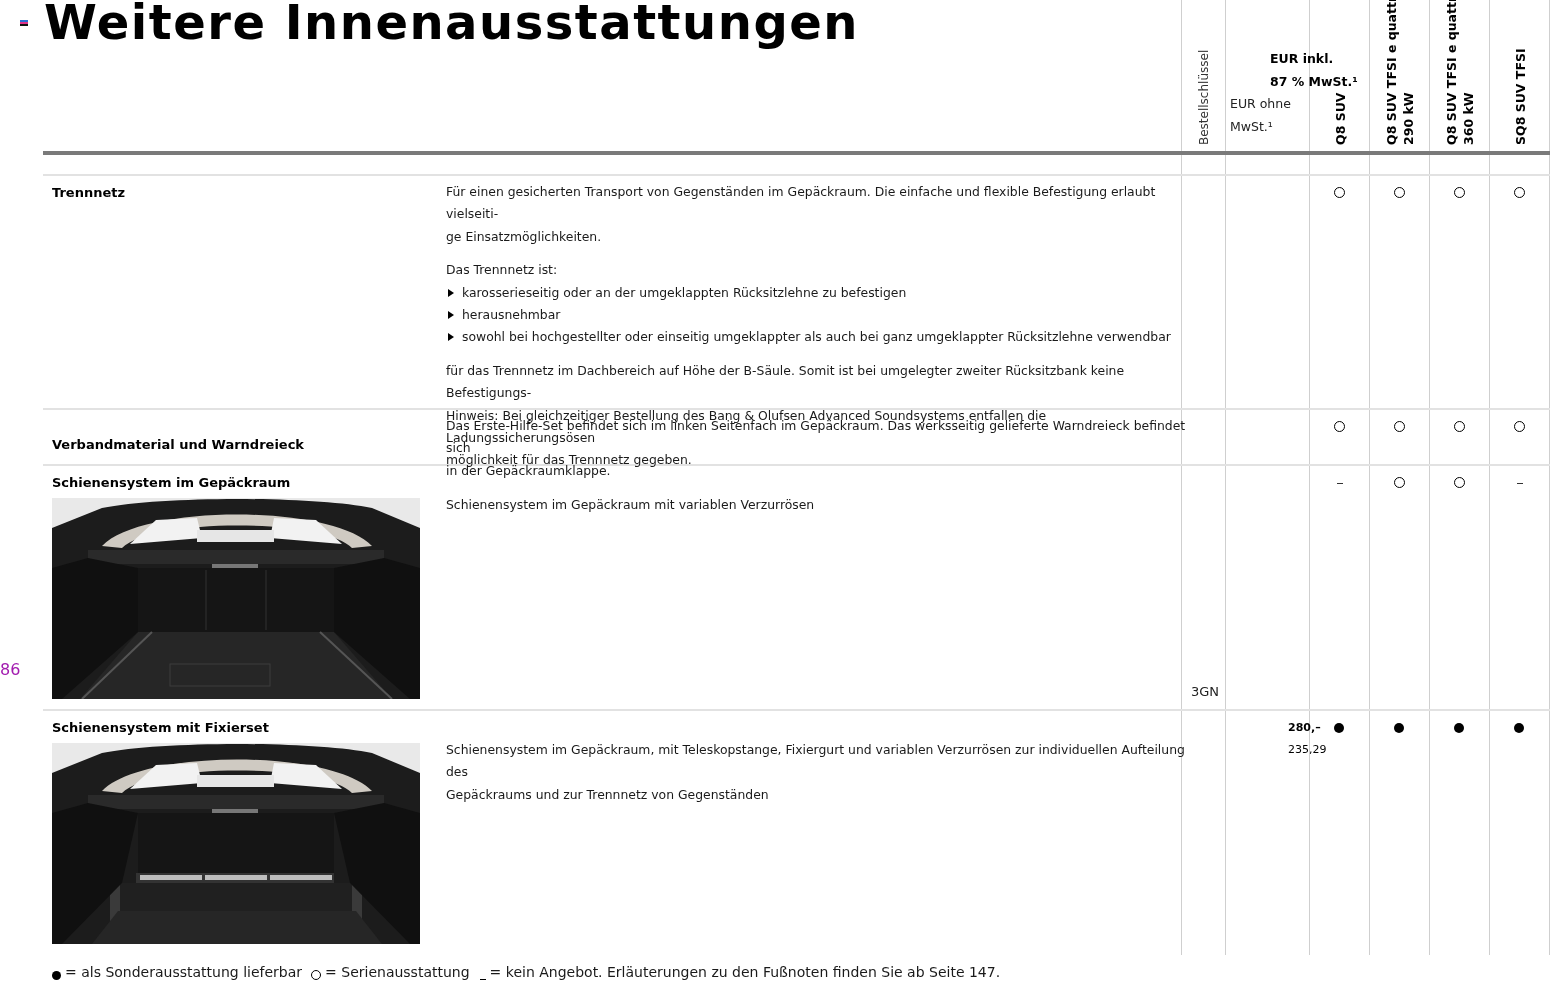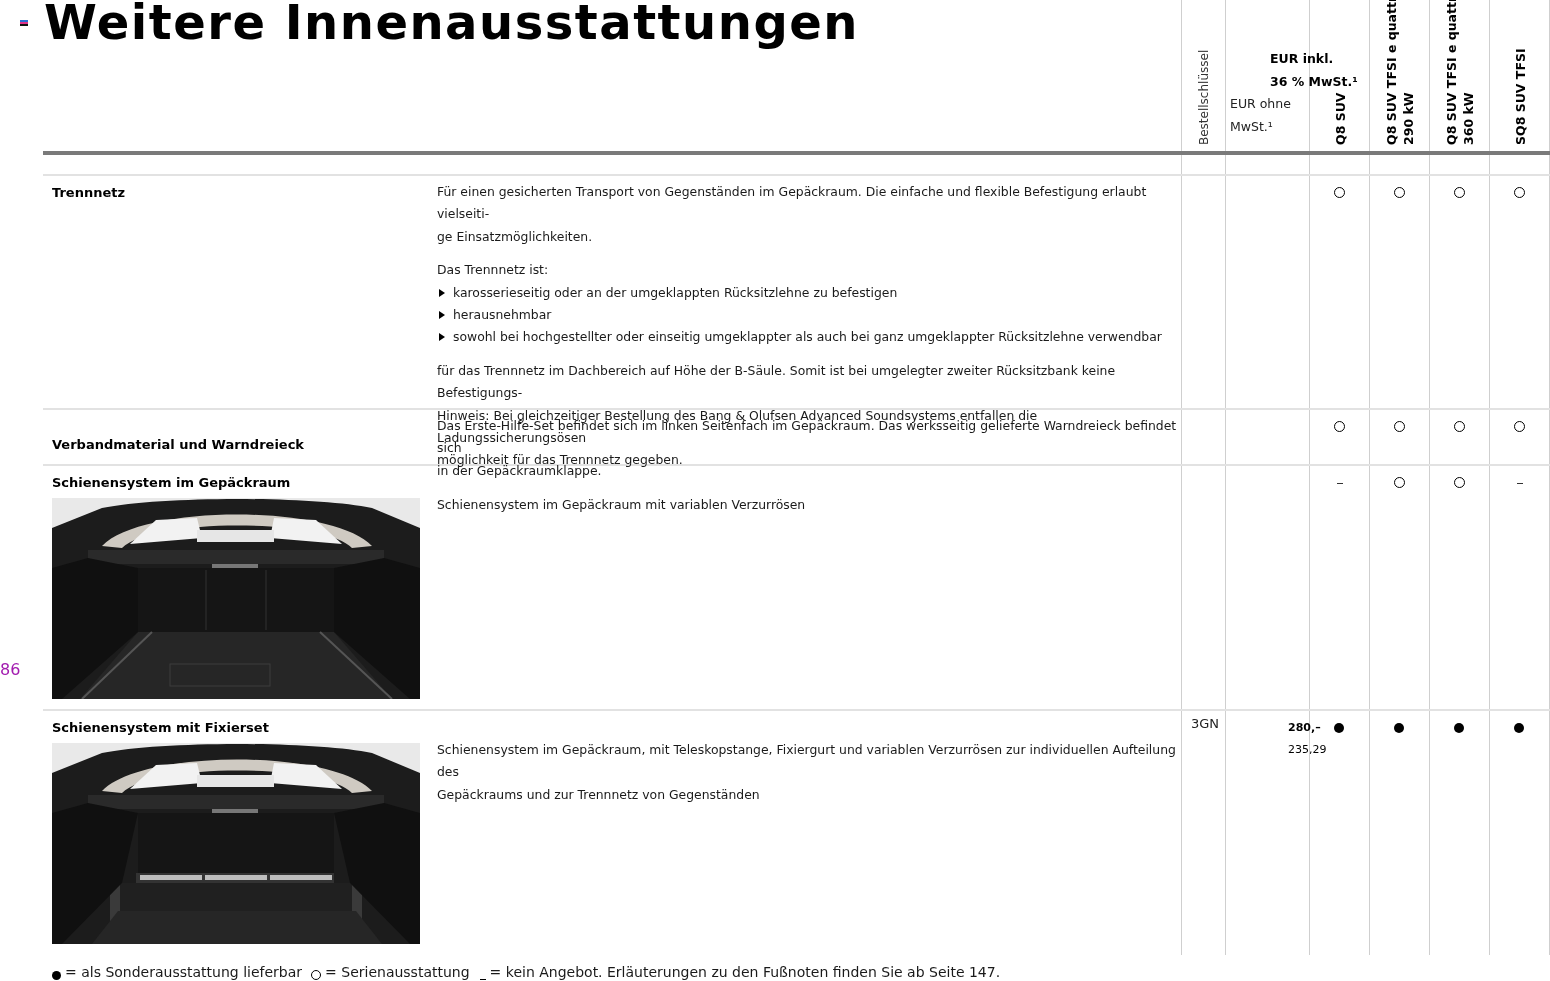--- a/index.html
+++ b/index.html
@@ -26,21 +26,21 @@
   }
   .rot-light { font-size: 12px; color: #333; font-weight: normal; }
   .rot-bold { font-size: 12.5px; font-weight: bold; color: #000; line-height: 17px; }
 
   .price-head { position: absolute; left: 1230px; top: 48px; font-size: 12.5px; line-height: 22.5px; }
   .price-head .b { font-weight: bold; margin-left: 40px; }
   .price-head .n { color: #222; }
 
   .feature-name { position: absolute; left: 52px; font-size: 13px; font-weight: bold; color: #000; white-space: nowrap; }
   .desc {
-    position: absolute; left: 437px; width: 740px;
+    position: absolute; left: 446px; width: 740px;
     font-family: "DejaVu Sans", sans-serif; font-size: 12.4px; line-height: 22.4px; color: #1a1a1a;
   }
   .desc p { margin: 0; }
   .desc .gap { height: 11px; }
   .desc .bullet { position: relative; padding-left: 16px; }
   .desc .bullet::before {
     content: ""; position: absolute; left: 2px; top: 7px;
     border-left: 6px solid #000; border-top: 4px solid transparent; border-bottom: 4px solid transparent;
   }
 
@@ -86,21 +86,21 @@
 <div class="vline" style="left:1369px"></div>
 <div class="vline" style="left:1429px"></div>
 <div class="vline" style="left:1489px"></div>
 <div class="vline" style="left:1549px"></div>
 
 <div>
   <div class="rot rot-light" style="left:1197px; top:145px;">Bestellschlüssel</div>
 
   <div class="price-head">
     <div class="b">EUR inkl.</div>
-    <div class="b">36 % MwSt.¹</div>
+    <div class="b">87 % MwSt.¹</div>
     <div class="n">EUR ohne</div>
     <div class="n">MwSt.¹</div>
   </div>
 
   <div class="rot rot-bold" style="left:1332px; top:145px;">
     <div>Q8 SUV</div>
   </div>
   <div class="rot rot-bold" style="left:1383px; top:145px;">
     <div>Q8 SUV TFSI e quattro</div>
     <div>290 kW</div>
@@ -208,21 +208,21 @@
       <rect x="300" y="136" width="10" height="48" rx="3" fill="#3a3a3a"></rect>
       <path d="M66,168 L304,168 L330,201 L40,201 Z" fill="#262626"></path>
       <path d="M0,70 L36,60 L86,70 L70,140 L10,201 L0,201 Z" fill="#101010"></path>
       <path d="M368,70 L332,60 L282,70 L298,140 L358,201 L368,201 Z" fill="#101010"></path>
     </svg>
   </div>
   <div class="desc" style="top:739px">
     <p>Schienensystem im Gepäckraum, mit Teleskopstange, Fixiergurt und variablen Verzurrösen zur individuellen Aufteilung des</p>
     <p>Gepäckraums und zur Trennnetz von Gegenständen</p>
   </div>
-  <div class="code-cell" style="top:716px">3GN</div>
+  <div class="code-cell" style="top:684px">3GN</div>
   <div class="price-val" style="top:717px">
     <div class="b">280,–</div>
     <div>235,29</div>
   </div>
   <div class="mark filled" style="left:1334px; top:723px"></div>
   <div class="mark filled" style="left:1394px; top:723px"></div>
   <div class="mark filled" style="left:1454px; top:723px"></div>
   <div class="mark filled" style="left:1514px; top:723px"></div>
 </div>
 

